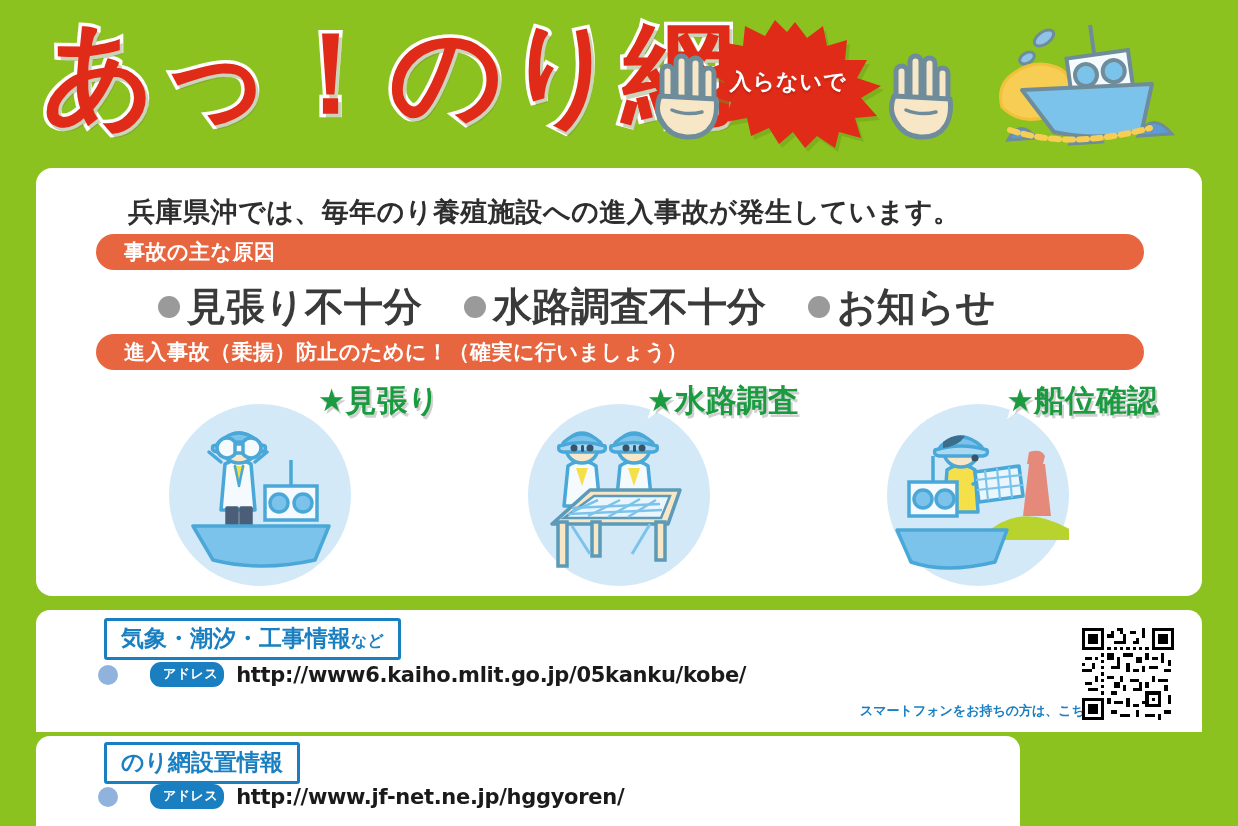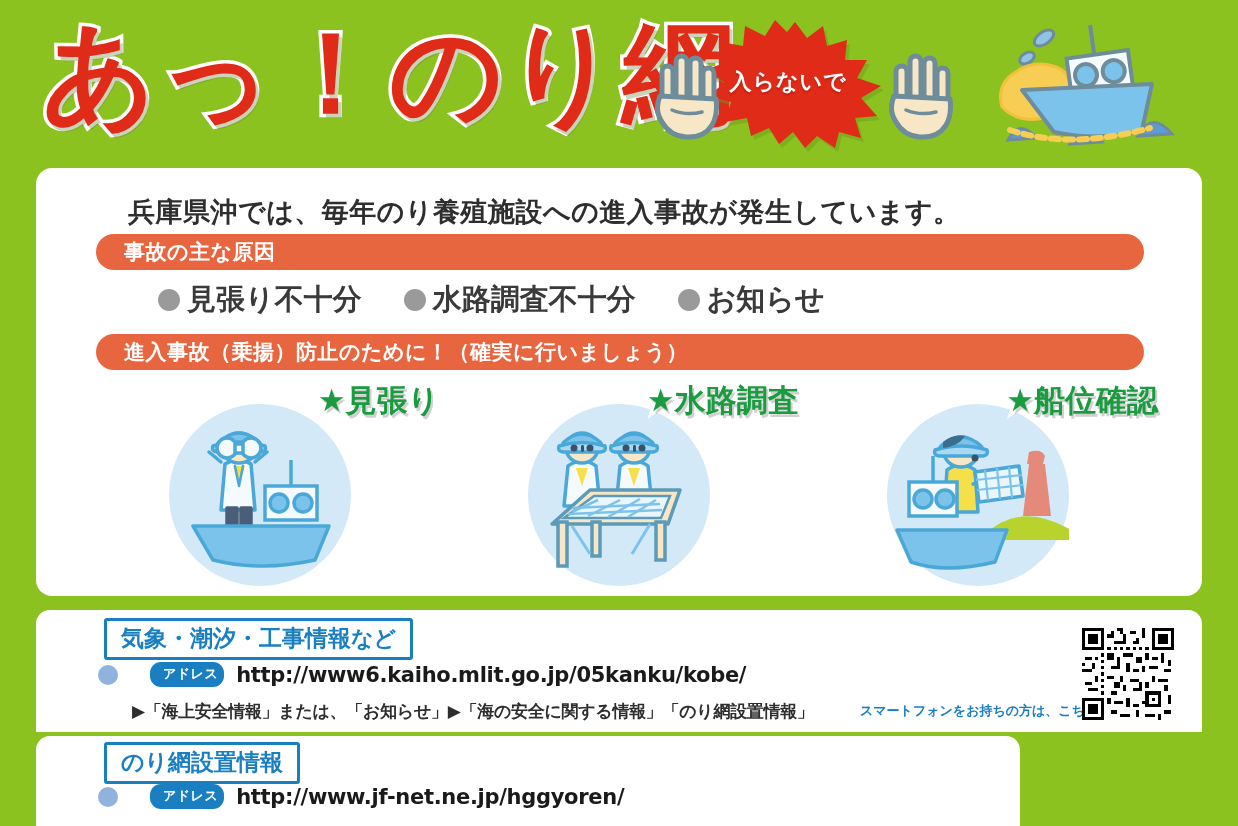--- a/index.html
+++ b/index.html
@@ -58,21 +58,21 @@
     letter-spacing: .5px; white-space: nowrap;
   }
   #banner-causes { top: 66px; }
   #banner-prevent { top: 166px; }
 
   #causes-row {
     position: absolute; left: 122px; top: 112px;
     display: flex; gap: 42px; white-space: nowrap;
   }
   .cause-item {
-    font-size: 29px; font-weight: 700; color: #3A3A3A;
+    font-size: 39px; font-weight: 700; color: #3A3A3A;
     display: flex; align-items: center; gap: 2px;
   }
   .cause-dot {
     display: inline-block; width: 22px; height: 22px;
     border-radius: 50%; background: #9A9A9A; margin-right: 5px;
     flex: none;
   }
 
   
   #actions {
@@ -112,21 +112,21 @@
     position: absolute; left: 36px; top: 736px; width: 984px; height: 90px;
     background: #ffffff; border-radius: 14px 14px 0 0;
   }
   .sec-heading {
     position: absolute; left: 68px;
     border: 3px solid #1A7FC1; border-radius: 3px;
     padding: 2px 14px 3px 14px;
     color: #1A7FC1; font-size: 23px; font-weight: 700;
     white-space: nowrap;
   }
-  .sec-heading .suffix { font-size: 22px; }
+  .sec-heading .suffix { font-size: 16px; }
   .org-row {
     position: absolute; left: 62px; display: flex; align-items: center;
     white-space: nowrap;
   }
   .org-dot {
     width: 20px; height: 20px; border-radius: 50%;
     background: #8FB3DC; margin-right: 4px; flex: none;
   }
   .org-name {
     color: #1A7FC1; font-size: 25px; font-weight: 700; letter-spacing: -.5px;
@@ -377,21 +377,20 @@
   <div class="sec-heading" style="top:8px">
     <span>気象・潮汐・工事情報</span><span class="suffix">など</span>
   </div>
 
   <div class="org-row" style="top:52px">
     <span class="org-dot"></span>
     <span class="addr-badge">アドレス</span>
     <span class="addr-url">http://www6.kaiho.mlit.go.jp/05kanku/kobe/</span>
   </div>
 
-  <div class="sub-note" style="top:90px">▶「海上安全情報」または、「お知らせ」▶「海の安全に関する情報」「のり網設置情報」</div>
 </div>
 
 <div id="smartphone-note">スマートフォンをお持ちの方は、こちら▶</div>
 
 <svg id="qr-code" viewBox="0 0 29 29" shape-rendering="crispEdges">
   <rect width="29" height="29" fill="#ffffff"></rect>
   <g fill="#000000">
 
     <rect x="0" y="0" width="7" height="1"></rect>
       <rect x="0" y="6" width="7" height="1"></rect>

